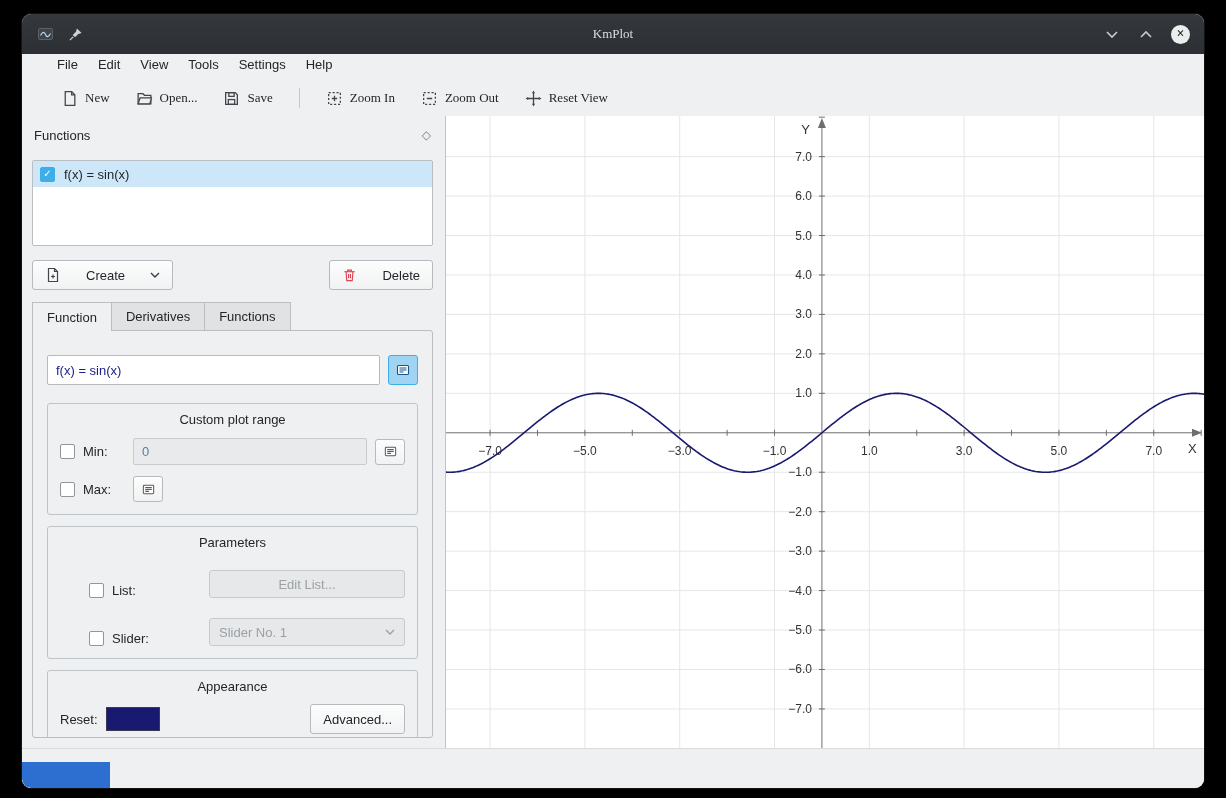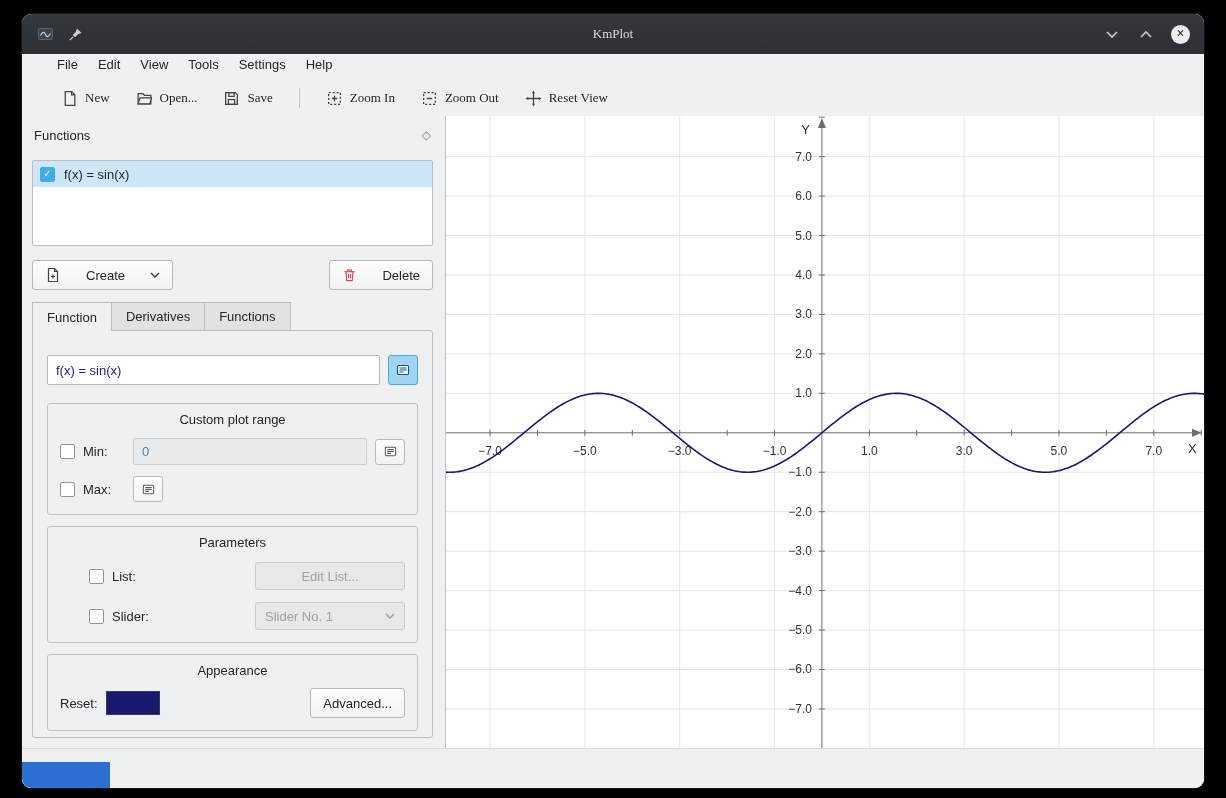--- a/index.html
+++ b/index.html
@@ -54,23 +54,23 @@
   .text-input { flex:1; height:30px; border:1px solid #b4babe; border-radius:2px; background:#fff; padding:0 8px; font:inherit; color:#202090; outline:none; }
   .eq-btn { width:30px; height:30px; border-radius:3px; background:#a0d4f2; border:1px solid #3daee9; display:flex; align-items:center; justify-content:center; cursor:pointer; flex:none; }
 
   .group { border:1px solid #bfc4c8; border-radius:3px; padding:8px 12px 12px; margin-bottom:11px; flex:none; }
   .group-title { text-align:center; margin-bottom:4px; }
   .g-row { display:flex; align-items:center; gap:8px; margin-top:11px; }
   .g-label { width:42px; }
   .mini-input { flex:1; height:27px; border:1px solid #c7ccce; border-radius:2px; background:#e9eaeb; padding:0 8px; color:#4a7fb5; font:inherit; outline:none; }
   .mini-btn { width:30px; height:26px; padding:0; }
 
-  .p-row { display:flex; align-items:center; margin-top:12px;padding-left:29px; }
+  .p-row { display:flex; align-items:flex-end; margin-top:20px;padding-left:29px; }
   .p-check { display:flex; align-items:center; gap:8px; flex:1; }
-  .p-control { width:150px;border-radius:6px; }
+  .p-control { width:196px;border-radius:6px; }
   .p-control .btn { width:100%; height:28px; }
   .combo { height:28px; background:#e6e8e9; border:1px solid #c6cbce; border-radius:3px; display:flex; align-items:center; justify-content:space-between; padding:0 9px; color:#9ba1a5; cursor:default; }
 
   .app-row { display:flex; align-items:center; margin-top:10px; }
   .swatch { width:54px; height:24px; border:1px solid #3a3a52; margin-left:8px; cursor:pointer; }
   .ml-auto { margin-left:auto; }
 
   .statusbar { height:40px; background:#eff0f1; position:relative; border-top:1px solid #d8dadc; flex:none; }
   .status-segment { position:absolute; left:0; bottom:0; width:88px; height:26px; background:#2d6fd1; border-bottom-left-radius:9px; }
 </style>

